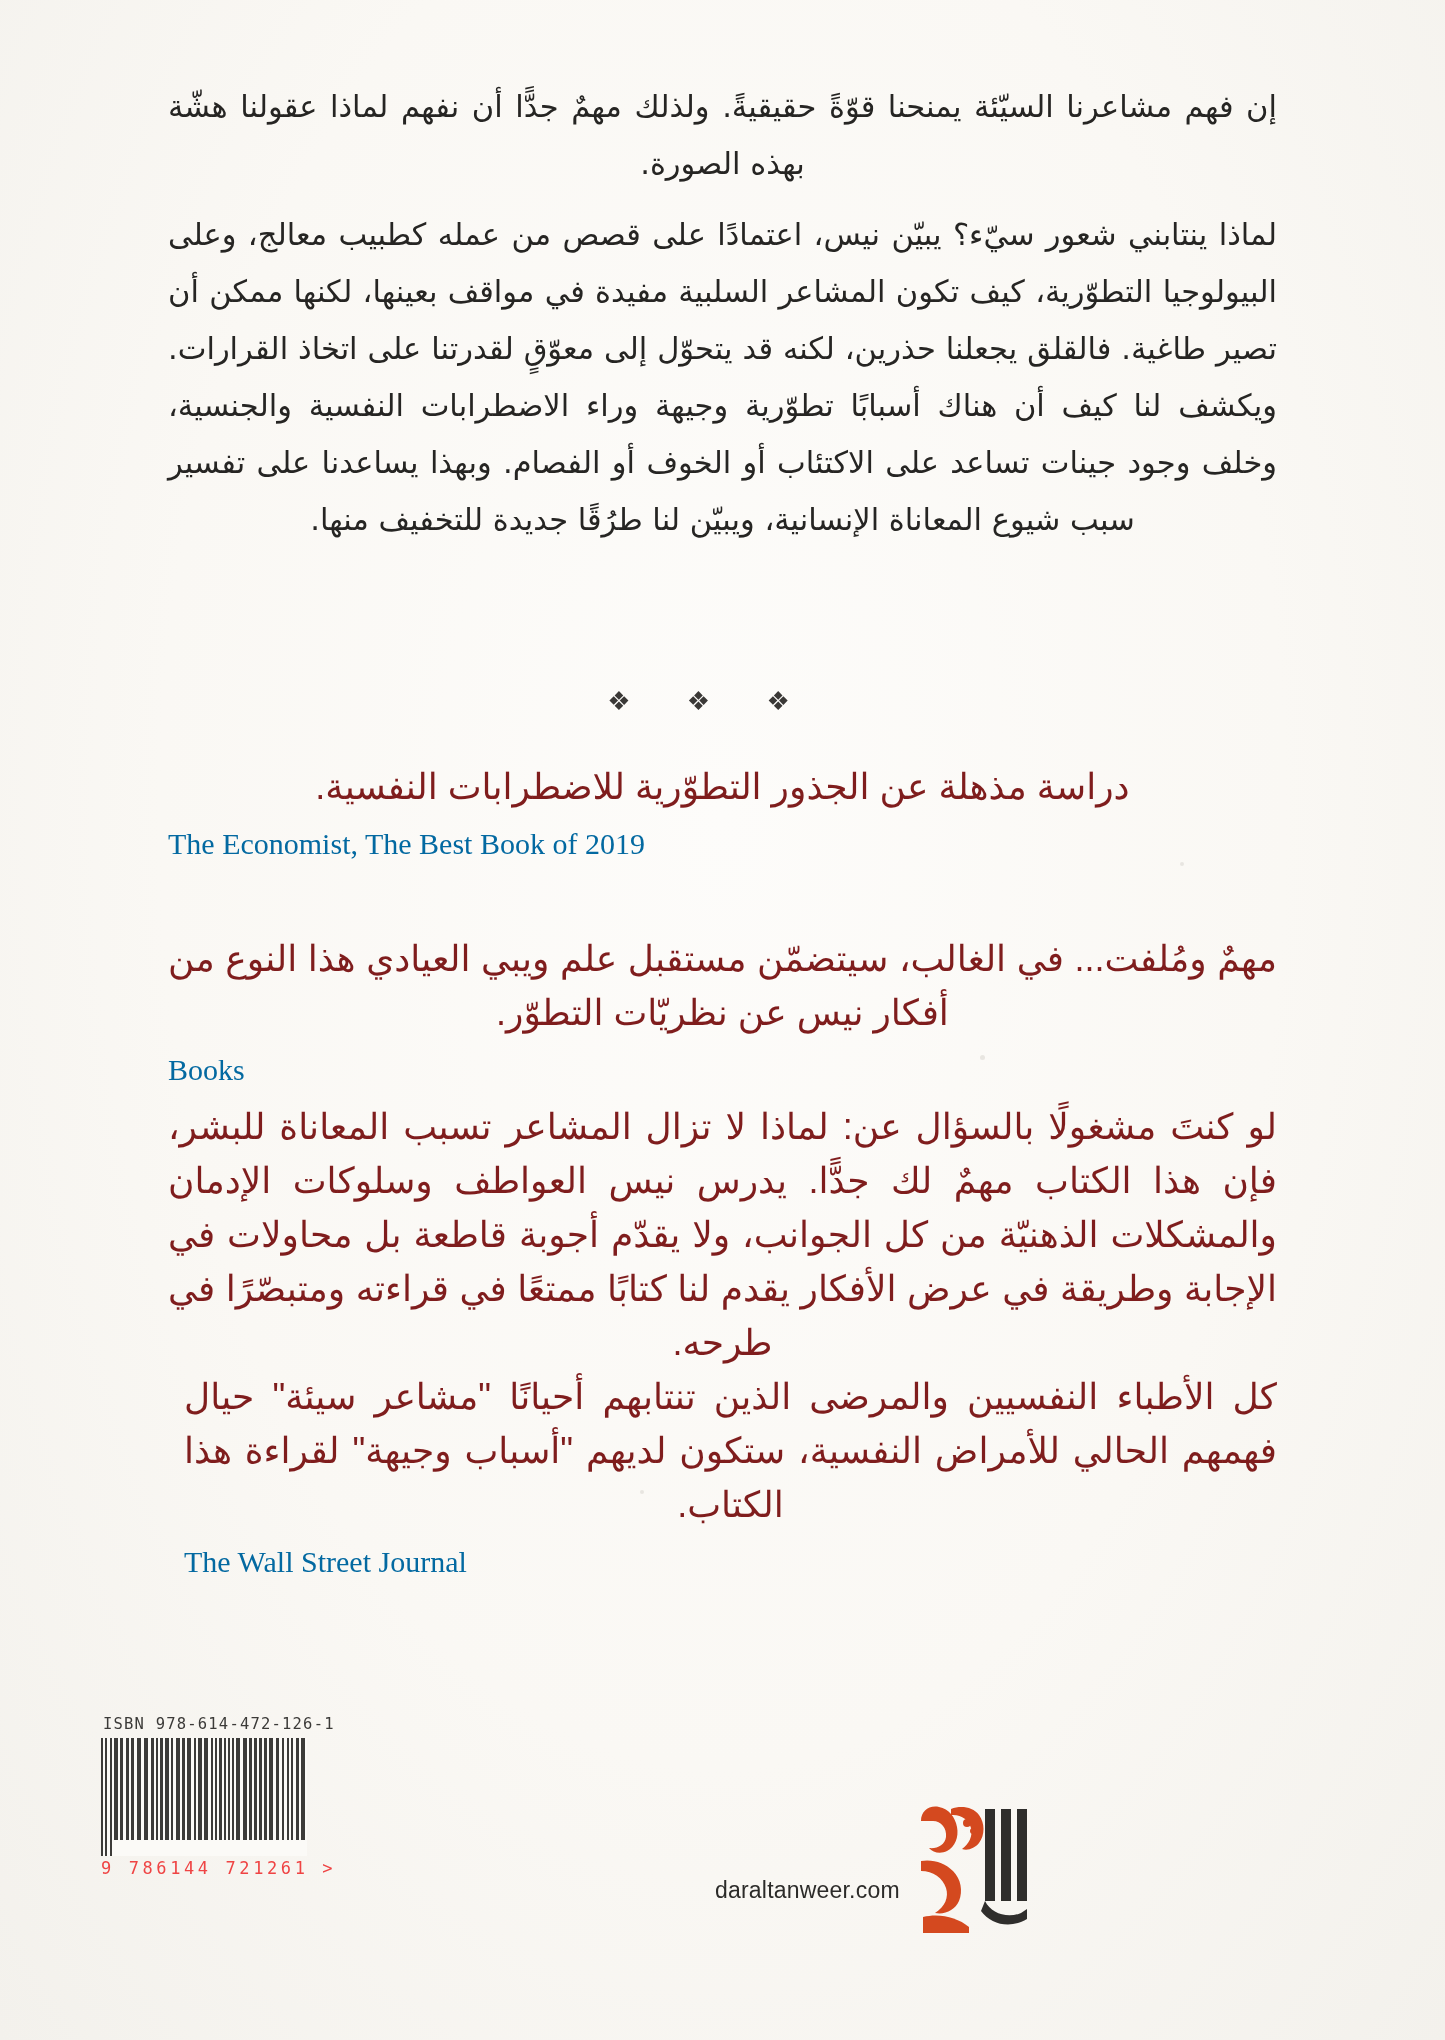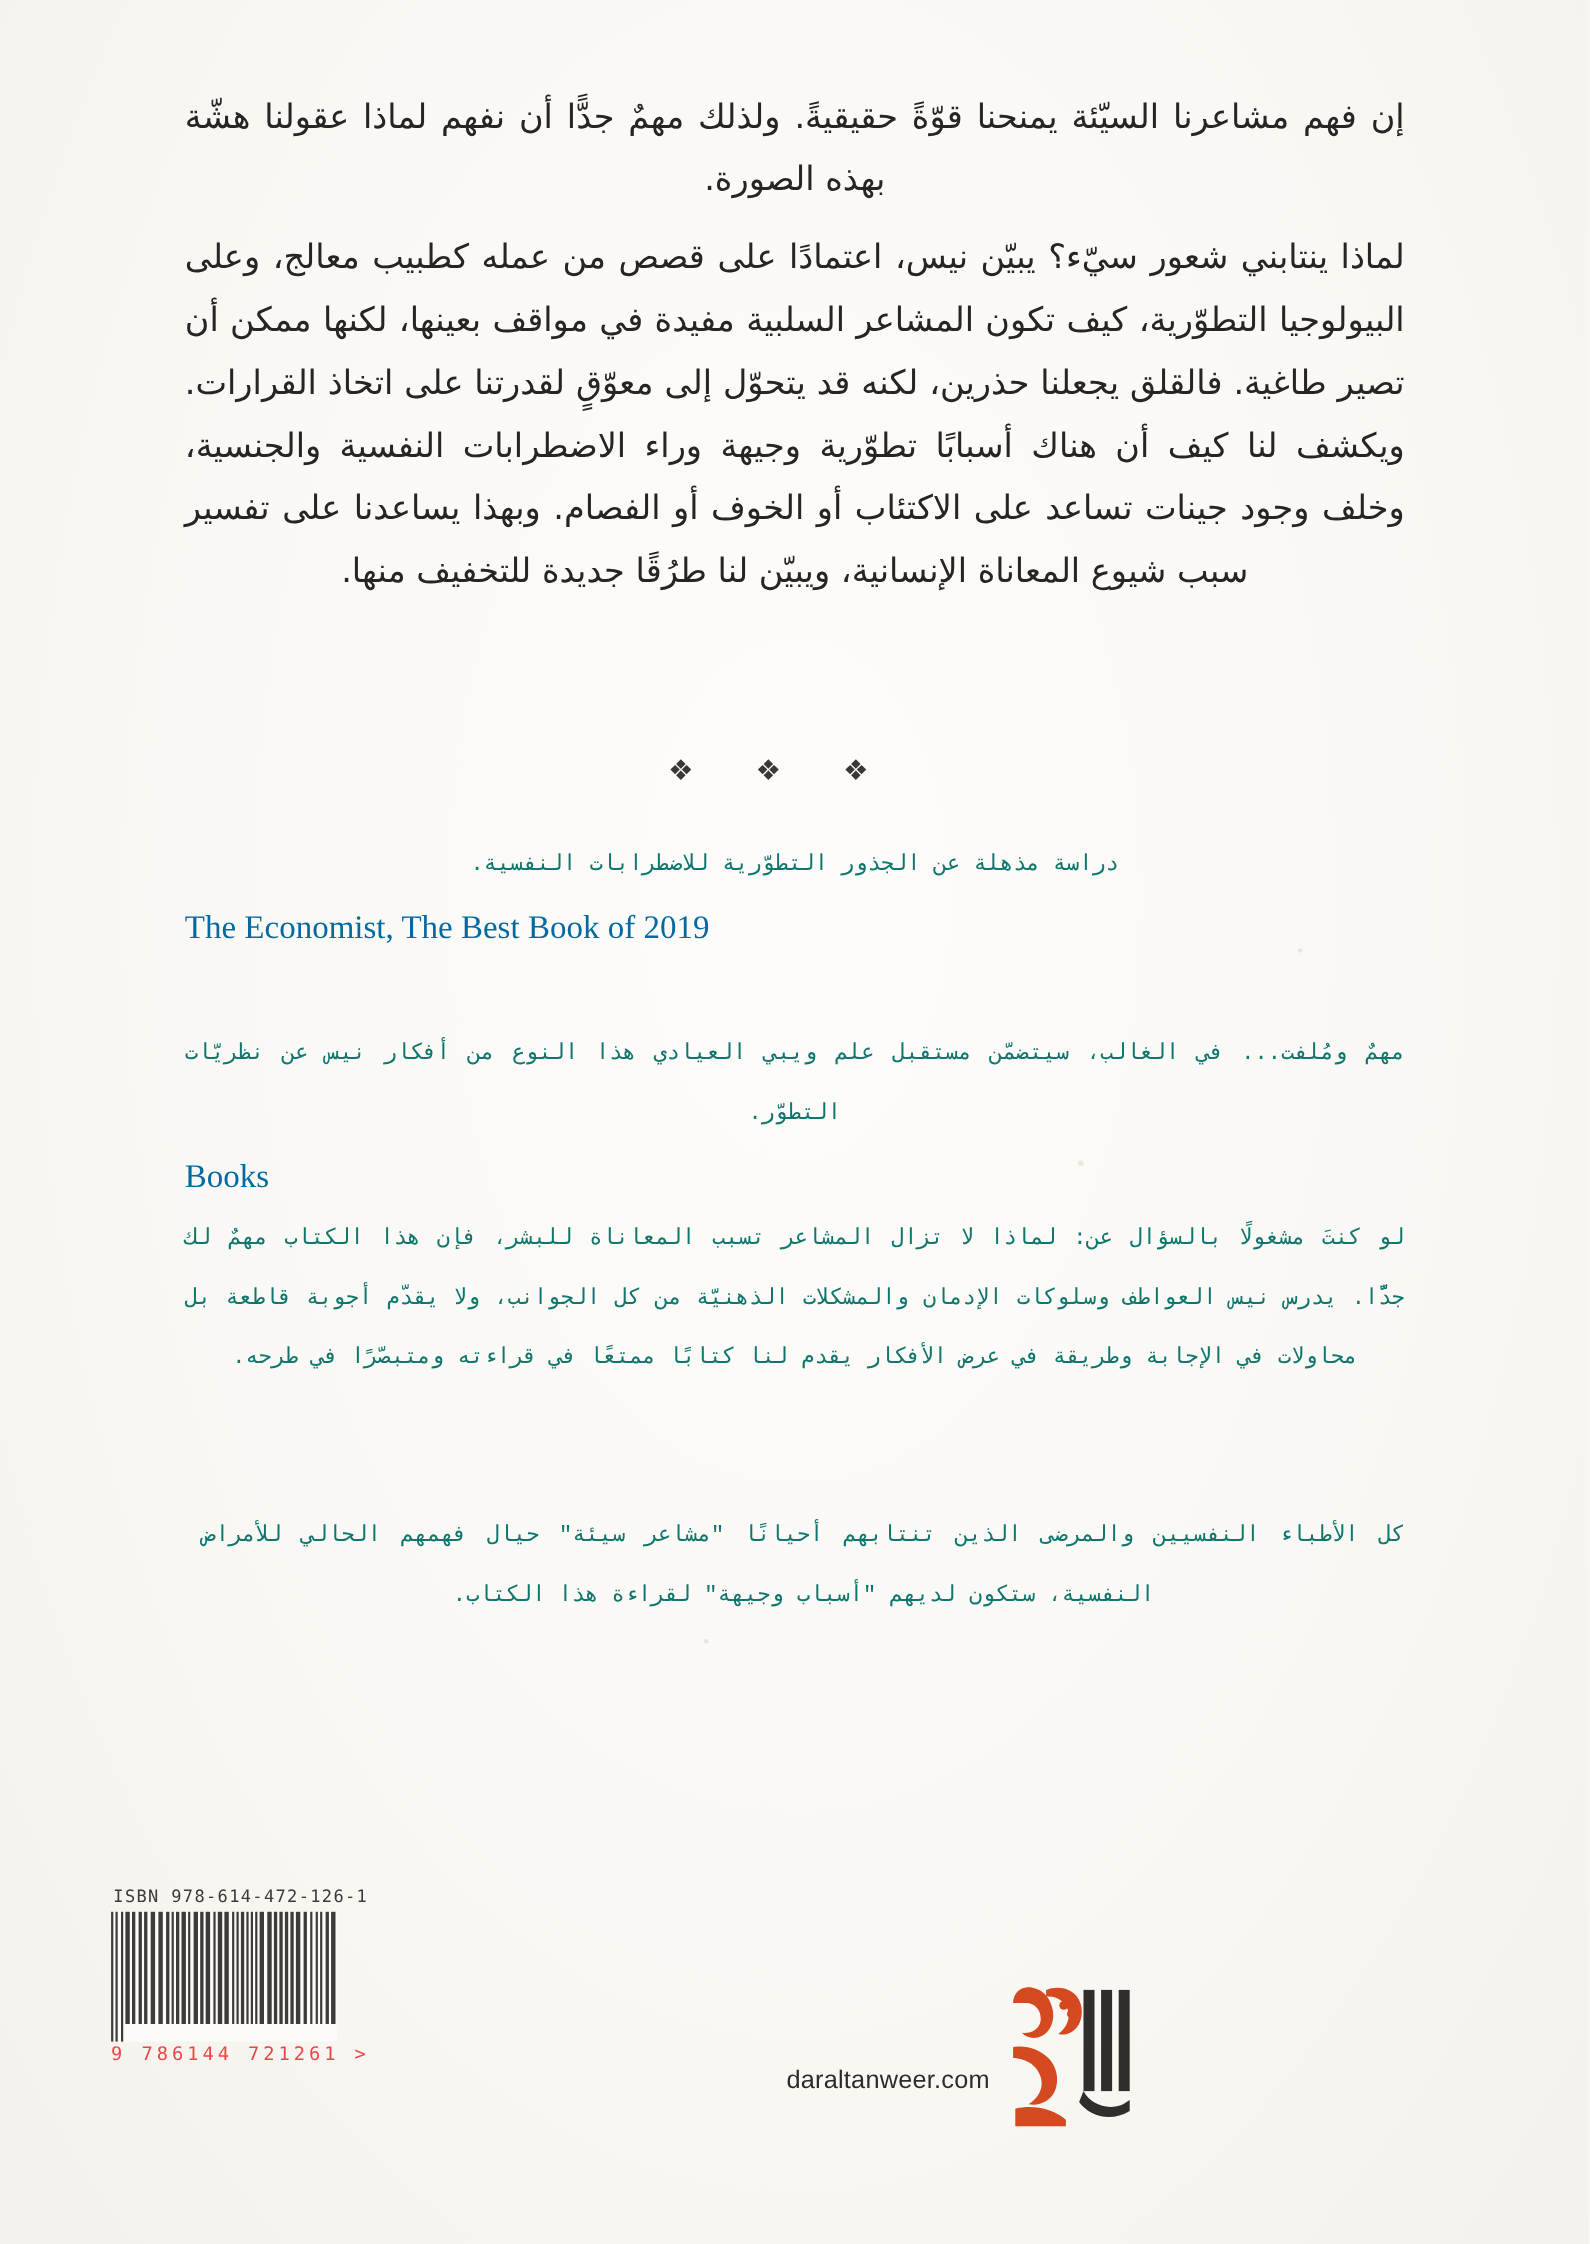--- a/index.html
+++ b/index.html
@@ -61,24 +61,24 @@
     top:760px;
     right:168px;
     left:168px;
     direction:rtl;
   }
   .review{ margin-bottom:30px; }
   .review .quote{
     direction:rtl;
     text-align:justify;
     text-align-last:center;
-    color:#0f766e;
-    font-size:20px;
+    color:#7f1d1d;
+    font-size:36px;
     line-height:54px;
-    font-family:Liberation Mono, monospace;
+    font-family:Liberation Sans, sans-serif;
     margin:0 0 10px 0;
   }
   .review .quote.single{ text-align:center; text-align-last:center; }
   .review .source{
     direction:ltr;
     text-align:left;
     color:#0369a1;
     font-family:"Liberation Serif", serif;
     font-size:30px;
     line-height:40px;
@@ -185,20 +185,21 @@
       <p class="quote">مهمٌ ومُلفت... في الغالب، سيتضمّن مستقبل علم ويبي العيادي هذا النوع من أفكار نيس عن نظريّات التطوّر.</p>
       <p class="source">Books</p>
     </div>
 
     <div class="review r3">
       <p class="quote">لو كنتَ مشغولًا بالسؤال عن: لماذا لا تزال المشاعر تسبب المعاناة للبشر، فإن هذا الكتاب مهمٌ لك جدًّا. يدرس نيس العواطف وسلوكات الإدمان والمشكلات الذهنيّة من كل الجوانب، ولا يقدّم أجوبة قاطعة بل محاولات في الإجابة وطريقة في عرض الأفكار يقدم لنا كتابًا ممتعًا في قراءته ومتبصّرًا في طرحه.</p>
     </div>
 
     <div class="review r4">
       <p class="quote">كل الأطباء النفسيين والمرضى الذين تنتابهم أحيانًا "مشاعر سيئة" حيال فهمهم الحالي للأمراض النفسية، ستكون لديهم "أسباب وجيهة" لقراءة هذا الكتاب.</p>
+      <p class="source">The Wall Street Journal</p>
     </div>
 
   </div>
 
   <div class="barcode-block">
     <div class="isbn-text">ISBN  978-614-472-126-1</div>
     <div class="bars" id="bars">
         <i style="left: 0px; width: 2px;"></i>
         <i style="left: 4px; width: 2px;"></i>
         <i style="left: 9px; width: 2px;"></i>

